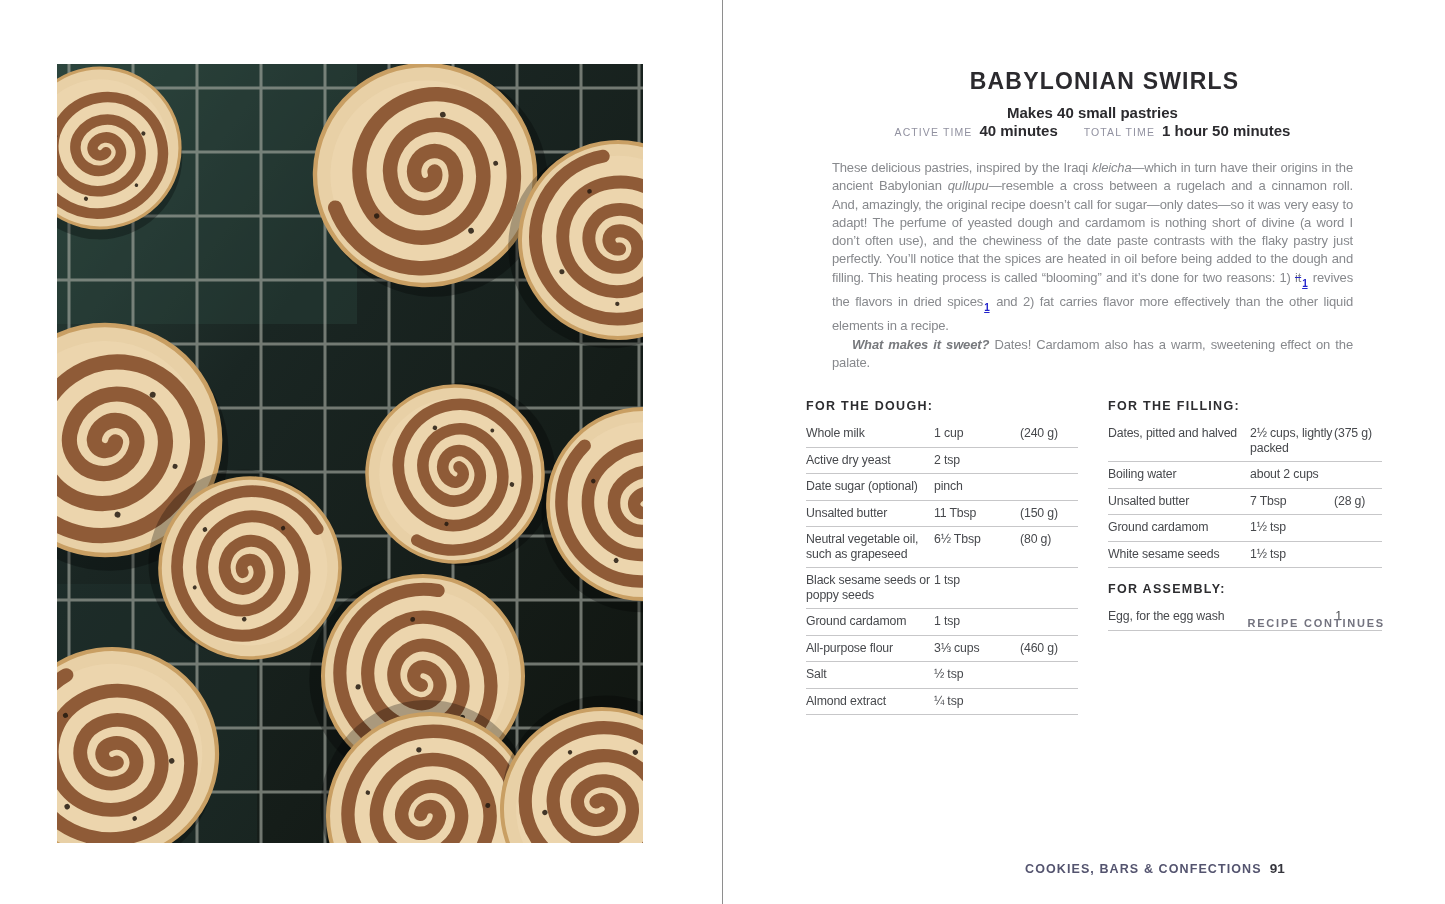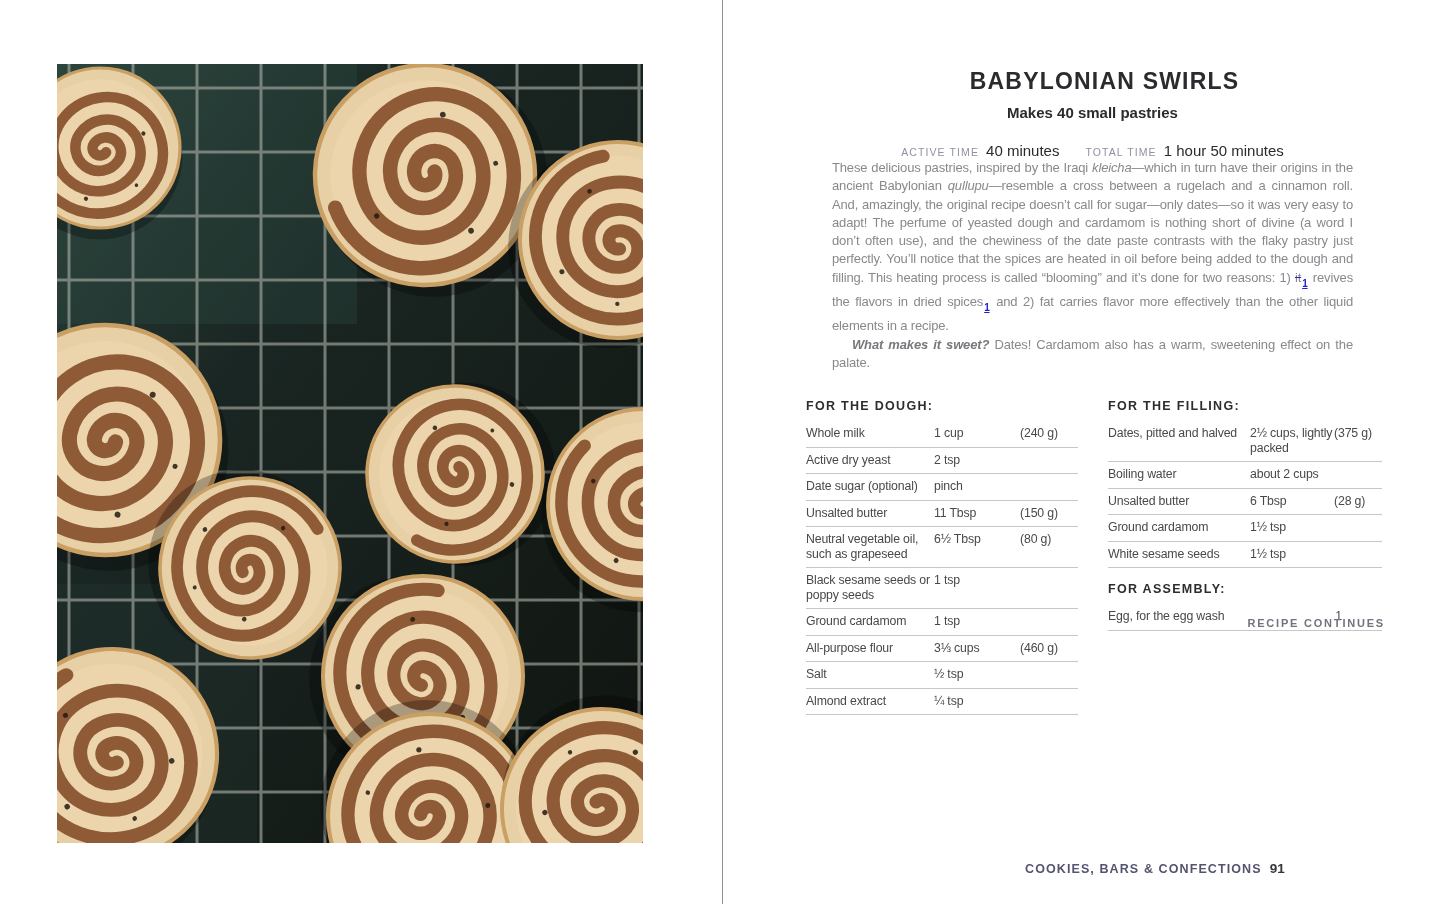--- a/index.html
+++ b/index.html
@@ -13,21 +13,21 @@
   .photo-wrap{position:absolute;left:57px;top:64px;width:586px;height:779px;}
   .photo-wrap svg{display:block;}
 
   
   .r-head{position:absolute;left:832px;width:521px;text-align:center;color:#2b2a2e;}
   .title{top:56px;font-size:23px;font-weight:800;letter-spacing:1.2px;}
   .yield{top:104px;font-size:15px;font-weight:700;}
   .times{position:absolute;left:832px;top:122px;width:521px;display:flex;justify-content:center;gap:26px;align-items:baseline;}
   .time-group{display:flex;gap:7px;align-items:baseline;}
   .time-label{font-size:10.5px;font-weight:400;letter-spacing:1.1px;color:#9191a0;}
-  .time-value{font-size:15px;font-weight:400;color:#2b2a2e;margin-top:20px;}
+  .time-value{font-size:15px;font-weight:700;color:#2b2a2e;}
 
   .intro{position:absolute;left:832px;top:159px;width:521px;font-size:13px;line-height:18.3px;letter-spacing:-0.15px;color:#87898d;text-align:justify;}
   .intro p{margin:0;}
   .intro p.p2{text-indent:20px;}
   .it{font-style:italic;}
   .bi{font-weight:700;font-style:italic;color:#77797d;}
   .struck{text-decoration:line-through;text-decoration-color:#2222cc;}
   .edit-mark{color:#2222cc;font-size:10px;font-weight:700;vertical-align:-5px;text-decoration:underline;margin:0 1px;}
 
   .ing-col{position:absolute;font-size:12.3px;color:#47494d;letter-spacing:-0.15px;}
@@ -204,21 +204,21 @@
         <span class="cell-qty">2½ cups, lightly packed</span>
         <span class="cell-weight">(375 g)</span>
     </div>
     <div class="ing-row">
       <span class="cell-item">Boiling water</span>
         <span class="cell-qty">about 2 cups</span>
         <span class="cell-weight"></span>
     </div>
     <div class="ing-row">
       <span class="cell-item">Unsalted butter</span>
-        <span class="cell-qty">6 Tbsp</span>
+        <span class="cell-qty">7 Tbsp</span>
         <span class="cell-weight">(28 g)</span>
     </div>
     <div class="ing-row">
       <span class="cell-item">Ground cardamom</span>
         <span class="cell-qty">1½ tsp</span>
         <span class="cell-weight"></span>
     </div>
     <div class="ing-row">
       <span class="cell-item">White sesame seeds</span>
         <span class="cell-qty">1½ tsp</span>

